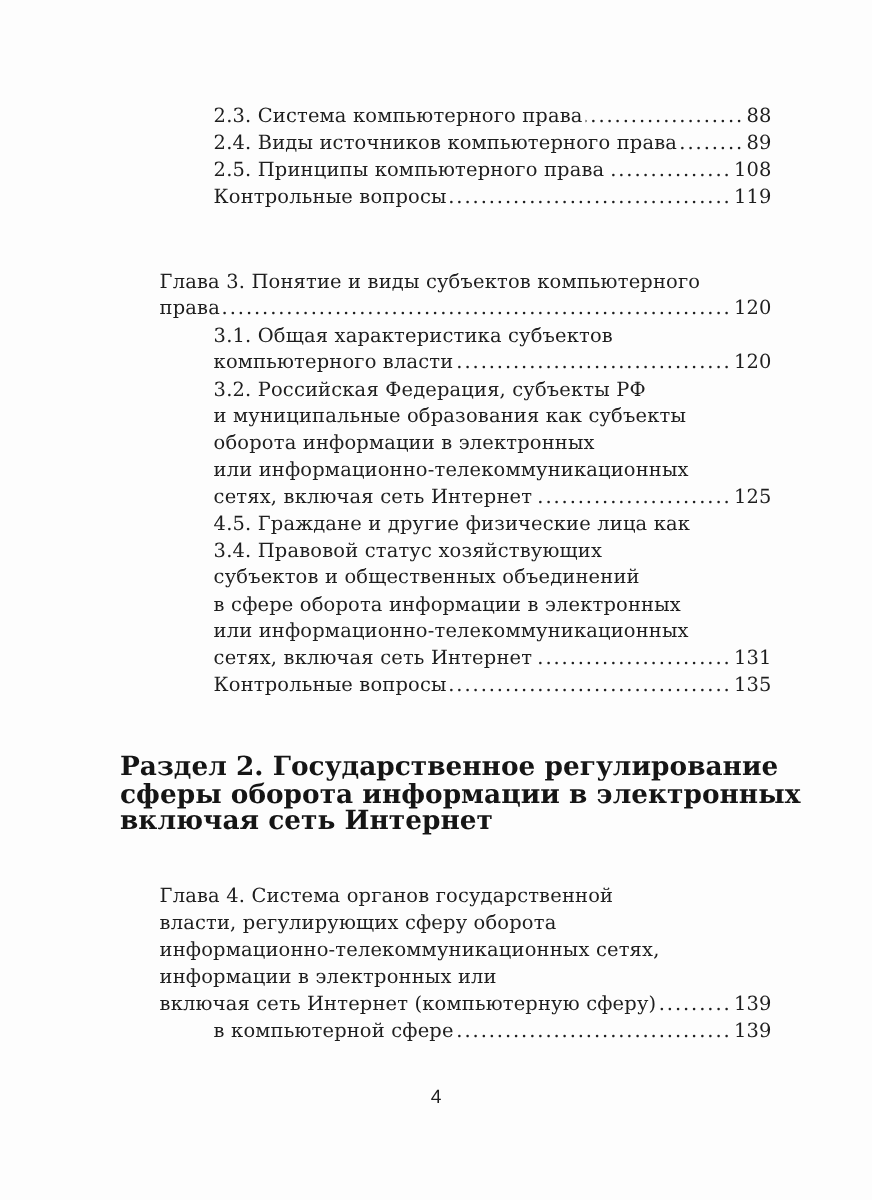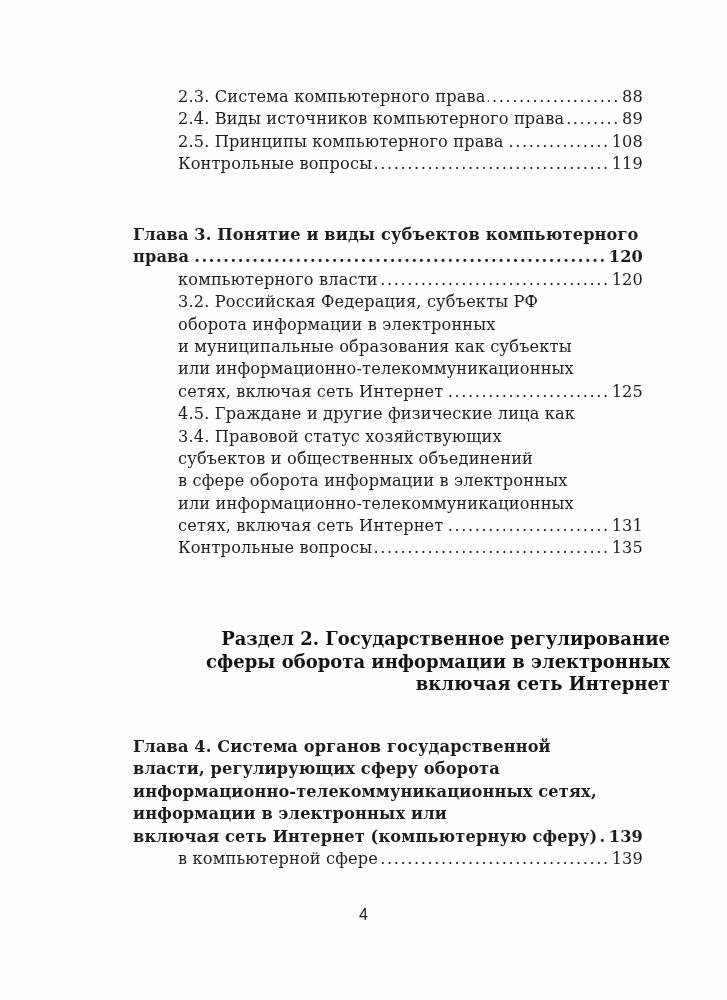--- a/index.html
+++ b/index.html
@@ -10,36 +10,36 @@
       color: #1e1e1e;
     }
     .page { position: absolute; left: 0; top: 0; width: 727px; height: 1000px; }
     .block { position: absolute; left: 133px; width: 510px; }
     .line {
       height: 22.4px; line-height: 22.4px; font-size: 16.2px;
       white-space: nowrap; display: flex; align-items: flex-end;
       letter-spacing: 0.15px;
     }
     .ind { padding-left: 45px; }
-    .bold { font-weight: bold; }
+    .bold { font-weight: normal; }
     .entry-text { flex: 0 0 auto; }
     .leader {
       flex: 1 1 auto; overflow: hidden; margin: 0 2px;
       position: relative; height: 22.4px;
     }
     .leader::before {
       content: "....................................................................................................................................................................................................";
       position: absolute; right: 0; bottom: 0; white-space: nowrap;
       letter-spacing: 1.6px;
     }
     .pg { flex: 0 0 auto; }
     .section {
-      position: absolute; left: 100px; width: 570px; text-align: right;
+      position: absolute; left: 100px; width: 570px; text-align: left;
       font-family: "DejaVu Serif", "Liberation Serif", serif; font-weight: bold;
-      font-size: 18px; line-height: 22.5px; color: #151515;
+      font-size: 22px; line-height: 22.5px; color: #151515;
     }
     .section div { white-space: nowrap; }
     .pagenum {
       position: absolute; left: 0; width: 727px; text-align: center; top: 906px;
       font-family: "Liberation Sans", sans-serif; font-size: 16px;
     }
   </style>
 </head>
 <body>
 
@@ -72,33 +72,36 @@
     <div class="line bold">
       <span class="entry-text">Глава 3. Понятие и виды субъектов компьютерного</span>
     </div>
     <div class="line bold">
       <span class="entry-text">права</span>
       <span class="leader"></span>
       <span class="pg">120</span>
     </div>
 
     <div class="line ind">
+      <span class="entry-text">3.1. Общая характеристика субъектов</span>
+    </div>
+    <div class="line ind">
       <span class="entry-text">компьютерного власти</span>
       <span class="leader"></span>
       <span class="pg">120</span>
     </div>
 
     <div class="line ind">
       <span class="entry-text">3.2. Российская Федерация, субъекты РФ</span>
     </div>
     <div class="line ind">
-      <span class="entry-text">оборота информации в электронных</span>
+      <span class="entry-text">и муниципальные образования как субъекты</span>
     </div>
     <div class="line ind">
-      <span class="entry-text">и муниципальные образования как субъекты</span>
+      <span class="entry-text">оборота информации в электронных</span>
     </div>
     <div class="line ind">
       <span class="entry-text">или информационно-телекоммуникационных</span>
     </div>
     <div class="line ind">
       <span class="entry-text">сетях, включая сеть Интернет</span>
       <span class="leader"></span>
       <span class="pg">125</span>
     </div>
 

